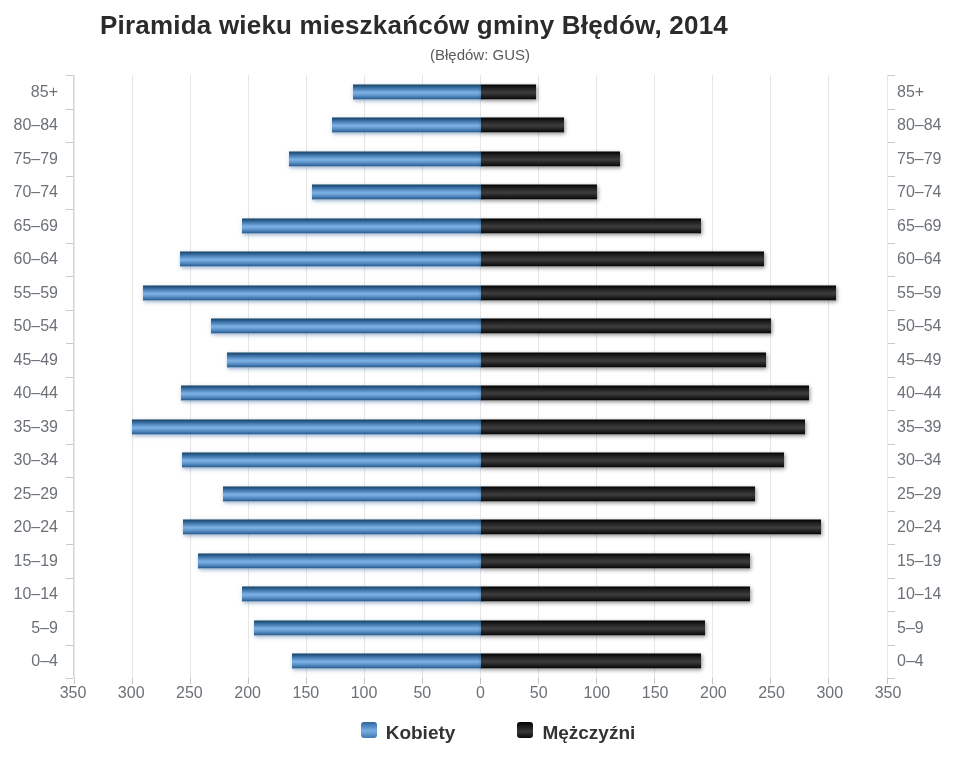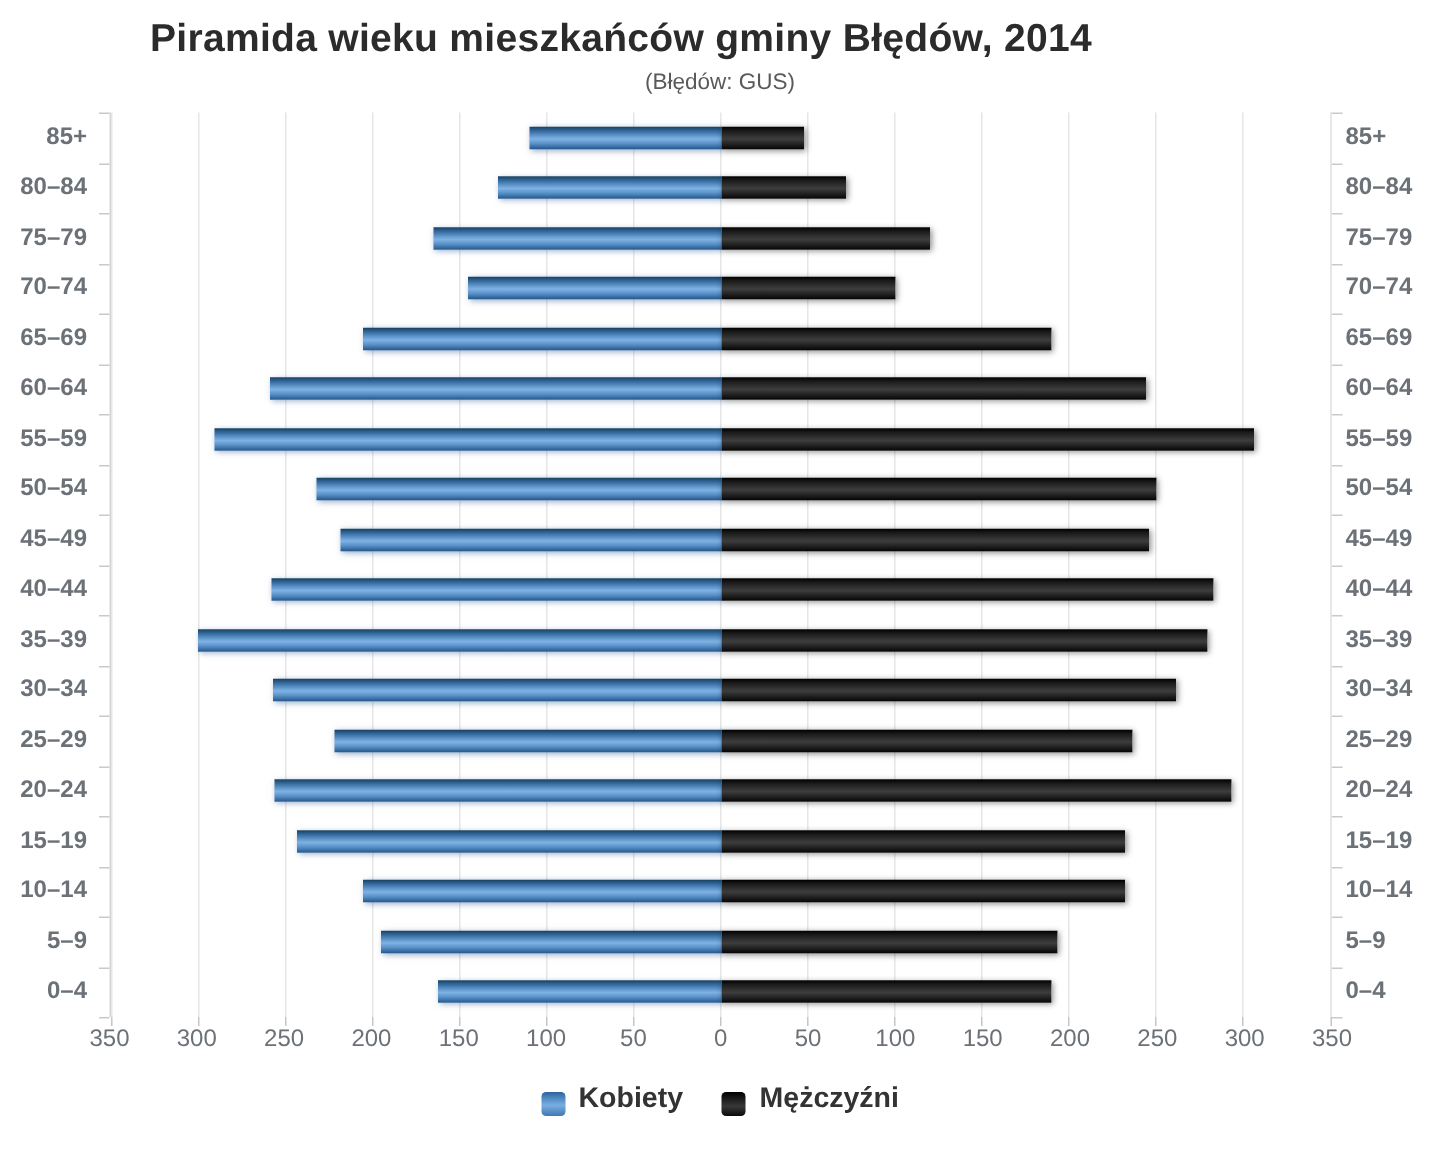--- a/index.html
+++ b/index.html
@@ -39,35 +39,35 @@
     right:50%;
     background:linear-gradient(180deg,#17405f 0%,#33689c 18%,#6ba1d5 45%,#7fb2e4 55%,#5890c7 75%,#24578b 100%);
     box-shadow:1px 1px 4px rgba(70,110,160,0.55);
   }
   .bar.men {
     left:50%;
     background:linear-gradient(180deg,#000000 0%,#1a1a1a 18%,#353535 45%,#3d3d3d 55%,#242424 75%,#050505 100%);
     box-shadow:1px 1px 4px rgba(0,0,0,0.45);
   }
   .age-label {
-    position:absolute; font-size:16px; color:#6b7177; line-height:1;font-weight:bold;
+    position:absolute; font-size:16px; color:#6b7177; line-height:1;
   }
   .age-label.left  { right:902px; text-align:right; }
   .age-label.right { left:897px;  text-align:left; }
   .x-label {
     position:absolute; top:684px; width:60px; text-align:center;
     font-size:16px; color:#6b7177;
   }
   #legend {
     position:absolute; top:722px; left:0; width:960px;
     display:flex; justify-content:center; align-items:center; gap:26px;
   }
   .legend-item {
-    display:flex; align-items:flex-end; gap:9px; cursor:pointer;
-    font-size:19px; font-weight:bold; color:#333333;
+    display:flex; align-items:flex-start; gap:9px; cursor:pointer;
+    font-size:19px; font-weight:bold; color:#333333;margin-left:36px;
   }
   .swatch {
     width:16px; height:16px; border-radius:3px; display:inline-block;
   }
   .swatch.women {
     background:linear-gradient(180deg,#2d639a 0%,#558fc6 30%,#79ade0 55%,#3f79b0 100%);
   }
   .swatch.men {
     background:linear-gradient(180deg,#000000 0%,#262626 40%,#383838 60%,#0a0a0a 100%);
   }

